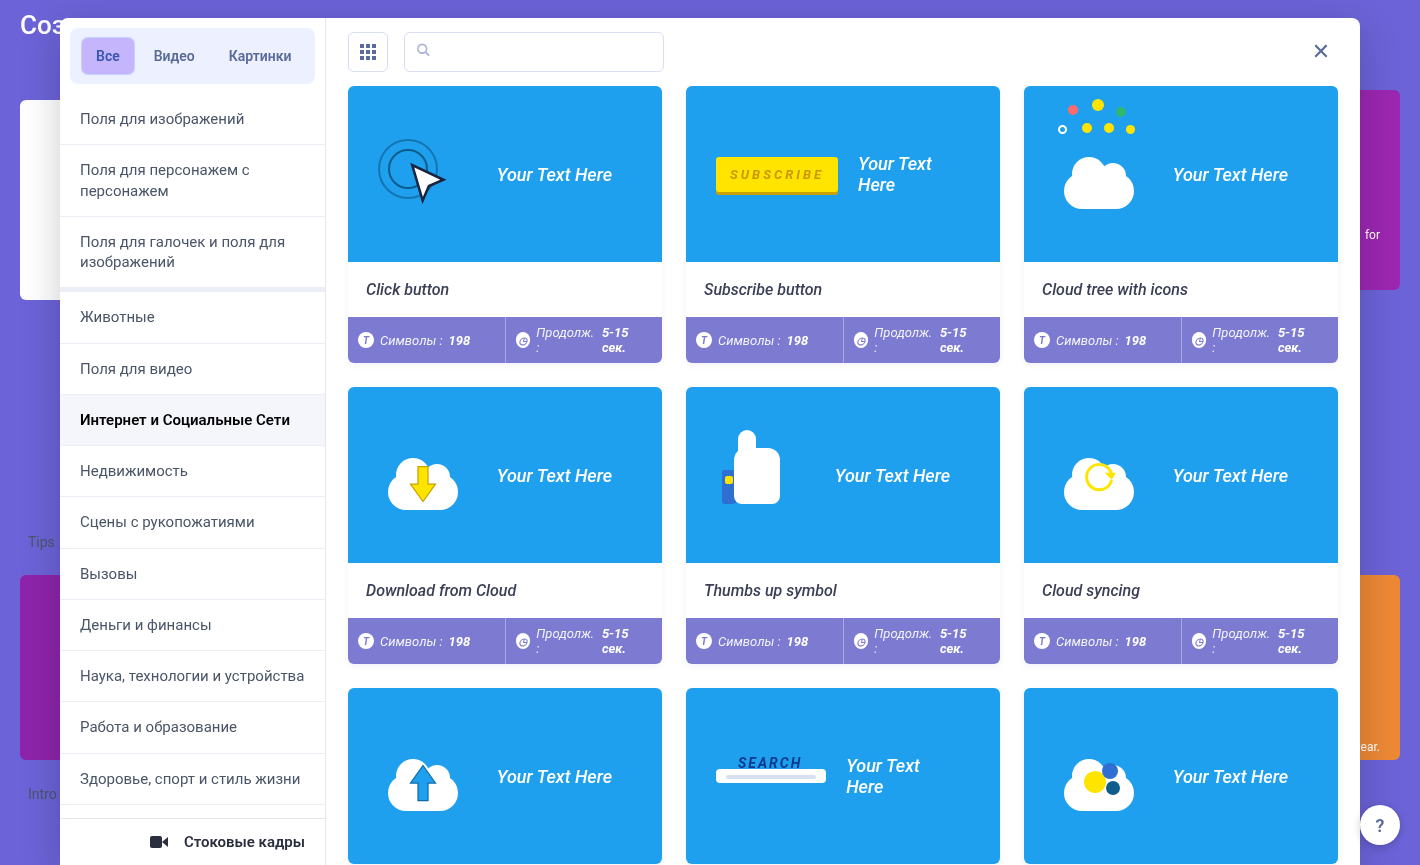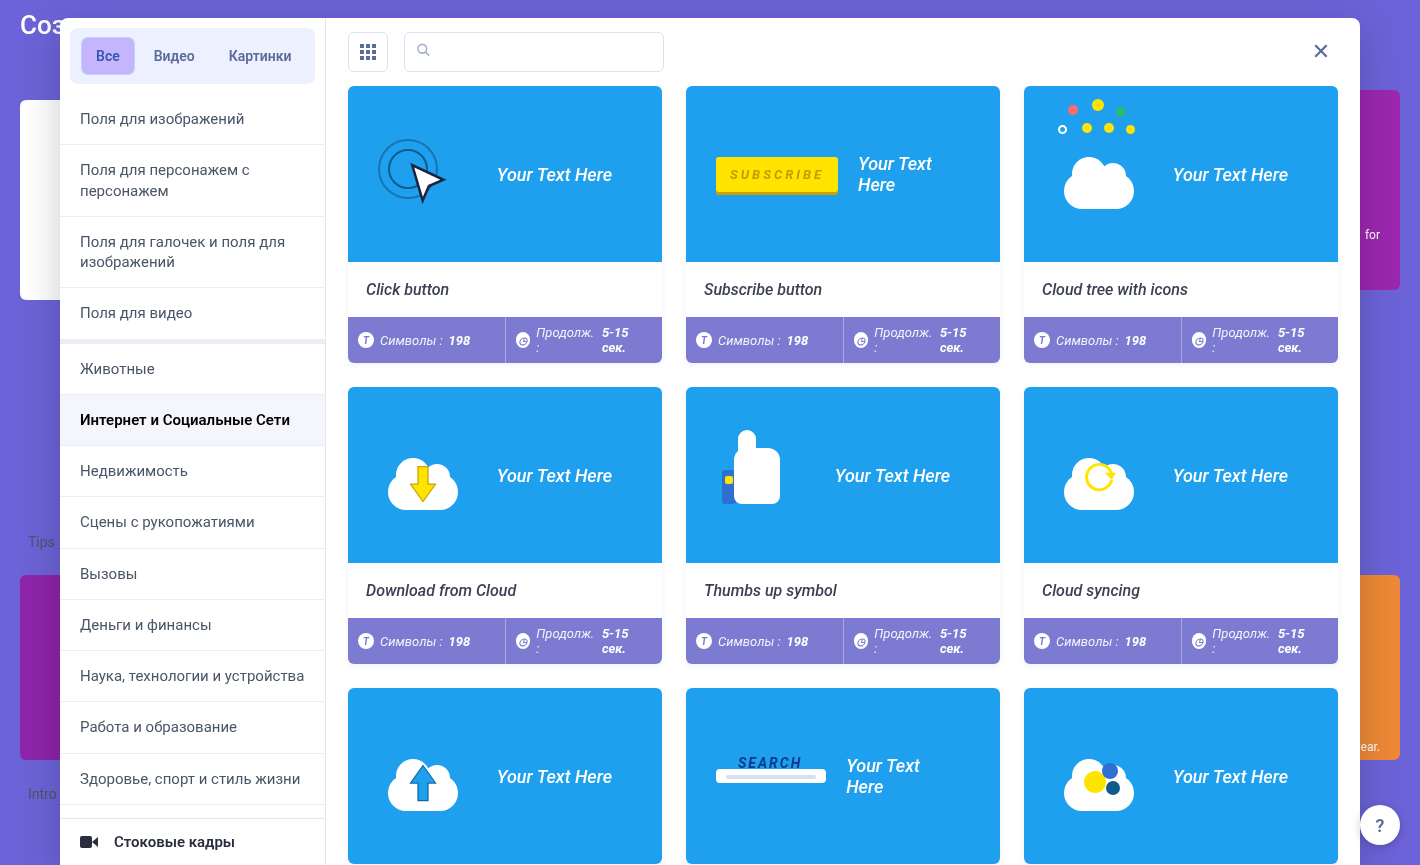--- a/index.html
+++ b/index.html
@@ -77,21 +77,21 @@
       background: #f5f6fb;
       color: #000000;
       font-weight: 600;
     }
     .sidebar-footer {
       padding: 14px 20px;
       border-top: 1px solid #e5e7f0;
       display: flex;
       align-items: center;
       gap: 16px;
-      justify-content: flex-start;
+      justify-content: flex-end;
       font-weight: 600;
       font-size: 15px;
       color: #2a2e3f;
       cursor: pointer;
     }
     .cam-icon { width: 18px; height: 12px; position: relative; }
     .cam-icon::before {
       content: ""; position: absolute; width: 12px; height: 12px;
       background: #2a2e3f; border-radius: 2px; left: 0;
     }
@@ -299,22 +299,22 @@
   <aside class="sidebar">
     <div class="tabs">
       <div class="tab active">Все</div>
       <div class="tab">Видео</div>
       <div class="tab">Картинки</div>
     </div>
     <div class="sidebar-scroll">
       <div class="side-item">Поля для изображений</div>
       <div class="side-item">Поля для персонажем с персонажем</div>
       <div class="side-item">Поля для галочек и поля для изображений</div>
+      <div class="side-item group-first">Животные</div>
       <div class="side-item">Поля для видео</div>
-      <div class="side-item group-first">Животные</div>
       <div class="side-item active">Интернет и Социальные Сети</div>
       <div class="side-item">Недвижимость</div>
       <div class="side-item">Сцены с рукопожатиями</div>
       <div class="side-item">Вызовы</div>
       <div class="side-item">Деньги и финансы</div>
       <div class="side-item">Наука, технологии и устройства</div>
       <div class="side-item">Работа и образование</div>
       <div class="side-item">Здоровье, спорт и стиль жизни</div>
       <div class="side-item">Отзывы</div>
     </div>

